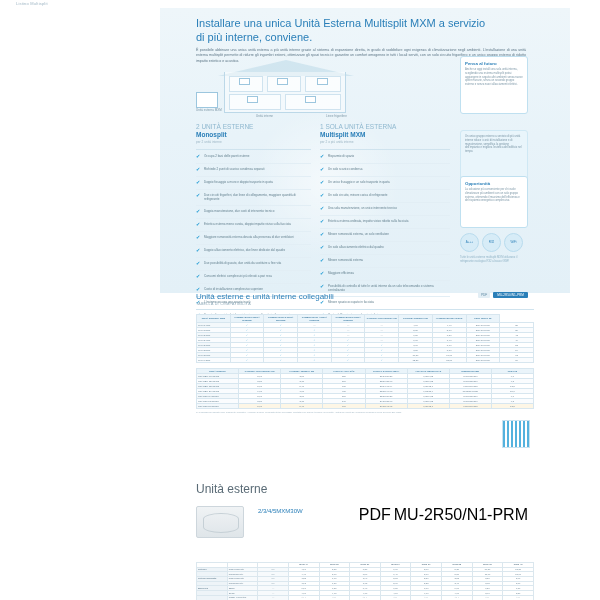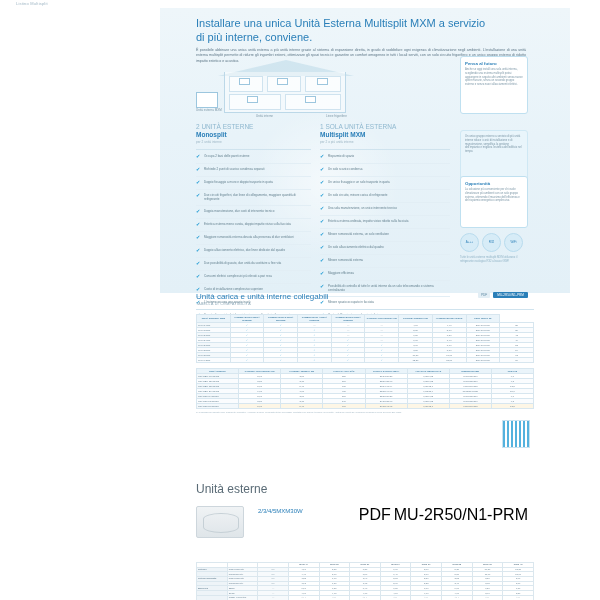--- a/index.html
+++ b/index.html
@@ -292,21 +292,21 @@
 
       <div class="badge-row">
         <div class="badge">A+++</div>
         <div class="badge">R32</div>
         <div class="badge">WiFi</div>
       </div>
       <div class="blue-note">Tutte le unità esterne multisplit MXM utilizzano il refrigerante ecologico R32 a basso GWP.</div>
     </div>
 
     <div class="sec" style="top:292px;">
-      <div class="sec-title">Unità carica e unità interne collegabili</div>
+      <div class="sec-title">Unità esterne e unità interne collegabili</div>
       <div class="sec-sub">TABELLA DI COMPATIBILITÀ</div>
       <div class="tag">
         <span class="sq">PDF</span>
         <span class="bl">MU-2R50/N1-PRM</span>
       </div>
       <div class="sec-rule"></div>
       <div style="height:4px;"></div>
       <table class="grid" id="tableA">
           <thead>
             <tr>

